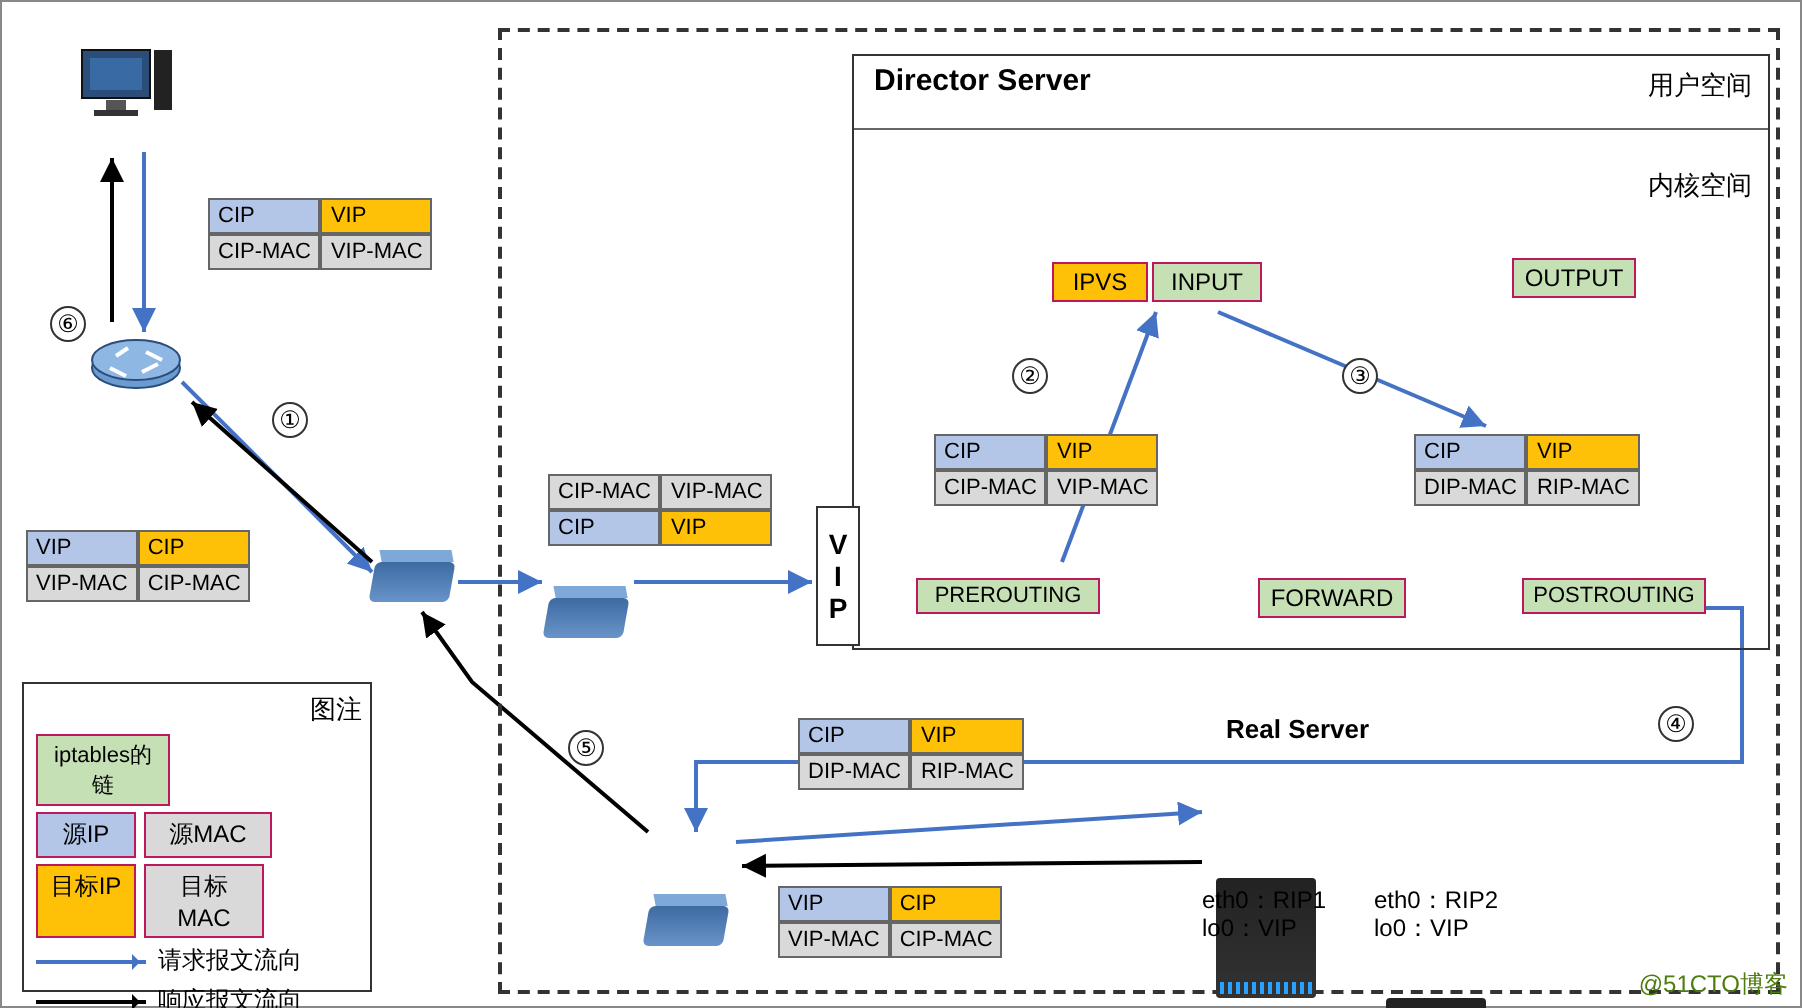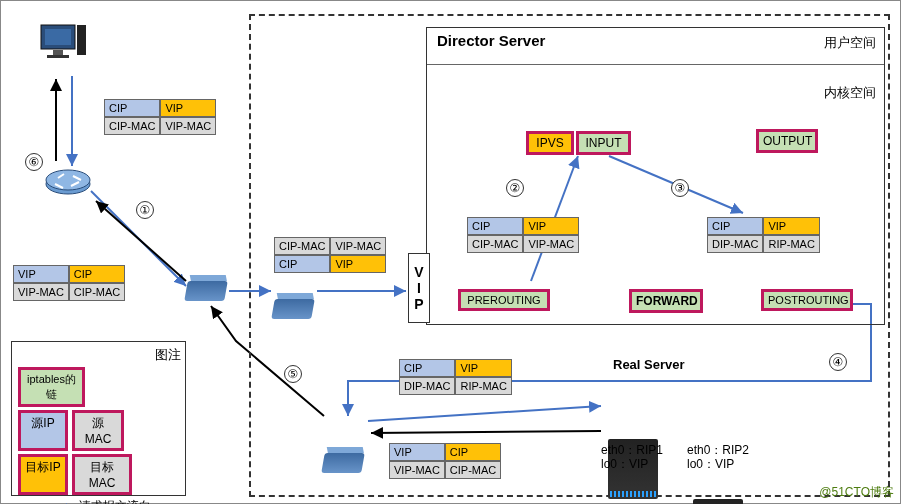--- a/index.html
+++ b/index.html
@@ -1,20 +1,20 @@
 <!DOCTYPE html>
 <html><head>
 <meta charset="utf-8">
 <style>
   * { box-sizing: border-box; }
   body { margin: 0; padding: 0; width: 901px; height: 504px; font-family: Arial, sans-serif; font-size: 12px; background: #fff; position: relative; }
   .container { position: relative; width: 901px; height: 504px; border: 1px solid #888; }
   .abs { position: absolute; }
   .dashed-box { border: 2px dashed #333; }
-  .box { border: 3px solid #be185d; text-align: center; padding: 2px 4px; }
+  .box { border: 1px solid #be185d; text-align: center; padding: 2px 4px; }
   .orange { background: #ffc107; }
   .lightblue { background: #b3c6e7; }
   .grey { background: #d9d9d9; }
   .green { background: #c5e0b4; }
   .server { width: 50px; height: 60px; background: linear-gradient(#222,#333); border-radius: 2px; position: relative; }
   .server::before { content: ""; position: absolute; bottom: 2px; left: 2px; right: 2px; height: 6px; background: linear-gradient(to right, #2aa1ff 2px, transparent 2px) repeat-x; background-size: 4px 6px; }
   .switch { width: 40px; height: 20px; background: linear-gradient(#3d6aa1,#6894c9); border-radius: 3px; transform: skewX(-10deg); position: relative; }
   .switch::before { content:""; position:absolute; top:-6px; left:2px; right:2px; height:6px; background:#7ea8d8; transform: skewX(20deg); }
   .router-img { width:50px; height:30px; }
   .desktop-img { width:50px; height:45px; }
@@ -125,21 +125,21 @@
 </div>
 
 <div class="abs" style="left:407px; top:252px; width:22px; height:70px; border:1px solid #333; background:#fff; display:flex; align-items:center; justify-content:center;">
   <span class="vip-vert">VIP</span>
 </div>
 
 <div class="abs box orange" style="left:525px; top:130px; width:48px;">IPVS</div>
 <div class="abs box green" style="left:575px; top:130px; width:55px;">INPUT</div>
 <div class="abs box green" style="left:755px; top:128px; width:62px;">OUTPUT</div>
 <div class="abs box green" style="left:457px; top:288px; width:92px; font-size:11px;">PREROUTING</div>
-<div class="abs box green" style="left:628px; top:288px; width:74px;font-weight:bold;">FORWARD</div>
+<div class="abs box green" style="left:628px; top:288px; width:74px;">FORWARD</div>
 <div class="abs box green" style="left:760px; top:288px; width:92px; font-size:11px;">POSTROUTING</div>
 
 <div class="abs tbl" style="left:466px; top:216px;">
   <div class="lightblue">CIP</div>
   <div class="orange">VIP</div>
   <div class="grey">CIP-MAC</div>
   <div class="grey">VIP-MAC</div>
 </div>
 
 <div class="abs tbl" style="left:706px; top:216px;">
@@ -180,21 +180,21 @@
 <div class="abs" style="left:686px; top:442px; line-height:14px;">
   <div>eth0：RIP2</div>
   <div>lo0：VIP</div>
 </div>
 
 <div class="abs" style="left:10px; top:340px; width:175px; height:155px; border:1px solid #333; background:#fff; padding:4px;">
   <div style="text-align:right; font-size:13px;">图注</div>
   <div class="box green" style="width:67px; margin:3px 2px; font-size:11px;">iptables的链</div>
   <div style="display:flex; gap:4px; margin:3px 2px;">
     <div class="box lightblue" style="width:50px;">源IP</div>
-    <div class="box grey" style="width:52px;text-align:center;">源MAC</div>
+    <div class="box grey" style="width:64px;text-align:center;">源MAC</div>
   </div>
   <div style="display:flex; gap:4px; margin:3px 2px;">
     <div class="box orange" style="width:50px;">目标IP</div>
     <div class="box grey" style="width:60px;">目标MAC</div>
   </div>
   <div class="legend-arrow">
         <div class="arrow-line blue"></div>
         <span>请求报文流向</span>
       </div>
   <div class="legend-arrow">

